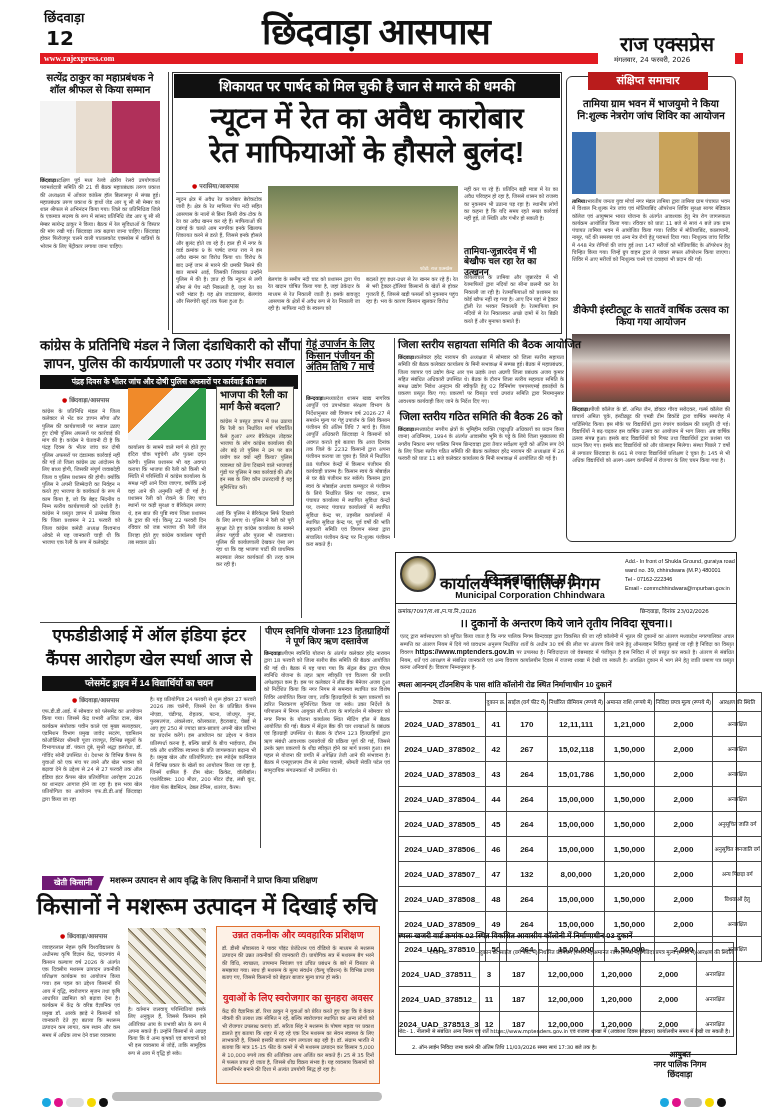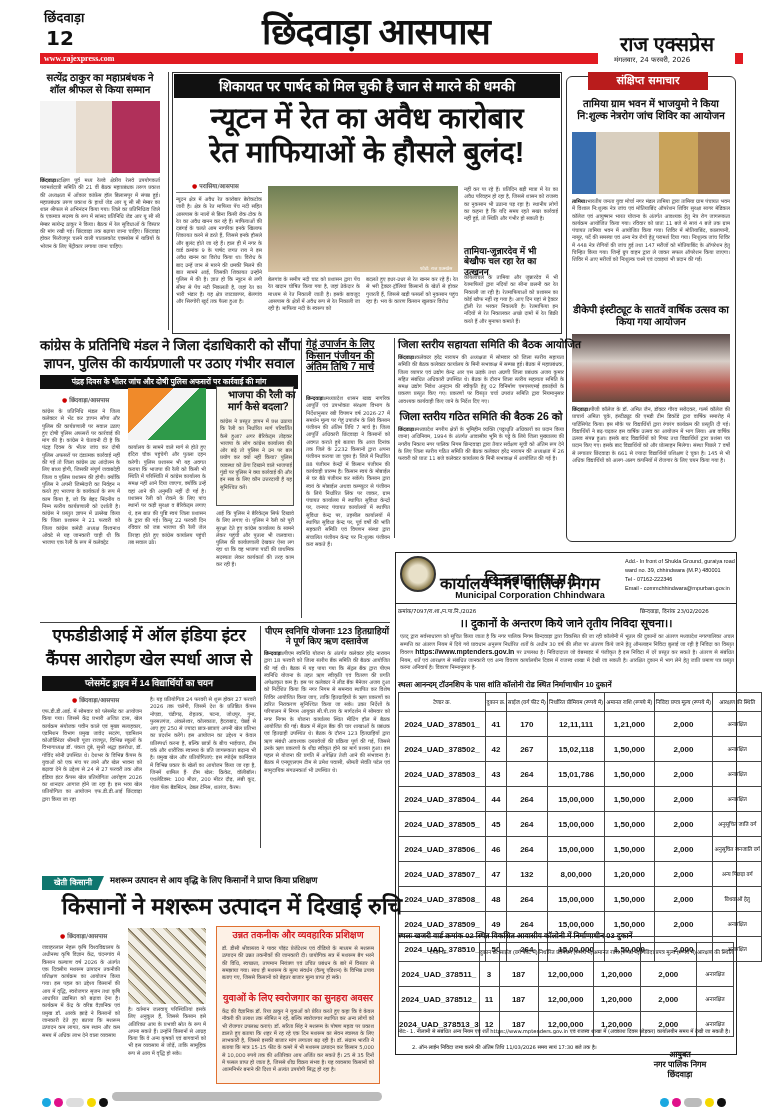--- a/index.html
+++ b/index.html
@@ -72,21 +72,21 @@
 <div class="abs txt" style="left:572px;top:406px;width:158px;height:132px;"><b>छिंदवाड़ा।</b><span>पीजी कॉलेज के डॉ. अमित जैन, डॉक्टर गौरव सरोदकर, गर्ल्स कॉलेज की प्राचार्य अमिता चुके, इंस्टीट्यूट की एमडी टीम डिकोंडे द्वारा वार्षिक समारोह में पार्टिसिपेट किया। इस मौके पर विद्यार्थियों द्वारा रंगारंग कार्यक्रम की प्रस्तुति दी गई। विद्यार्थियों ने बढ़-चढ़कर इस वार्षिक उत्सव का आयोजन में भाग लिया। अब वार्षिक उत्सव संपन्न हुआ। इसके बाद विद्यार्थियों को गिफ्ट तथा विद्यार्थियों द्वारा प्रशंसा पत्र प्रदान किए गए। इसके बाद विद्यार्थियों को और प्रोत्साहन मिलेगा। संस्था पिछले 7 वर्षों से लगातार छिंदवाड़ा के 661 से ज्यादा विद्यार्थियों प्रशिक्षण दे चुका है। 145 से भी अधिक विद्यार्थियों को अलग-अलग कंपनियों में रोजगार के लिए चयन किया गया है।</span></div>
 
 <div class="abs hd" style="left:40px;top:338px;width:258px;font-size:13.5px;text-align:center;white-space:nowrap;">कांग्रेस के प्रतिनिधि मंडल ने जिला दंडाधिकारी को सौंपा</div>
 <div class="abs hd" style="left:40px;top:356px;width:258px;font-size:13.5px;text-align:center;white-space:nowrap;">ज्ञापन, पुलिस की कार्यप्रणाली पर उठाए गंभीर सवाल</div>
 <div class="abs blackbar" style="left:40px;top:375px;width:258px;height:14px;font-size:7.6px;line-height:14px;">पंद्रह दिवस के भीतर जांच और दोषी पुलिस अफसरों पर कार्रवाई की मांग</div>
 <div class="abs byline" style="left:62px;top:396px;">● <span>छिंदवाड़ा/</span><span>आसपास</span></div>
 <div class="abs txt" style="left:42px;top:408px;width:78px;height:210px;">कांग्रेस के प्रतिनिधि मंडल ने जिला कलेक्टर से भेंट कर ज्ञापन सौंपा और पुलिस की कार्यप्रणाली पर सवाल उठाए हुए दोषी पुलिस अफसरों पर कार्रवाई की मांग की है। कांग्रेस ने चेतावनी दी है कि पंद्रह दिवस के भीतर जांच कर दोषी पुलिस अफसरों पर दंडात्मक कार्रवाई नहीं की गई तो जिला कांग्रेस उग्र आंदोलन के लिए बाध्य होगी, जिसकी संपूर्ण जवाबदेही जिला व पुलिस प्रशासन की होगी। क्योंकि पुलिस ने अपनी जिम्मेदारी का निर्वहन न करते हुए भाजपा के कार्यकर्ता के रूप में काम किया है, जो कि बेहद निंदनीय व निम्न स्तरीय कार्यप्रणाली को दर्शाती है। कांग्रेस ने प्रस्तुत ज्ञापन में उल्लेख किया कि जिला प्रशासन ने 21 फरवरी को जिला कांग्रेस कमेटी अध्यक्ष विश्वनाथ ओक्टे से यह जानकारी चाही थी कि भाजपा एक रैली के रूप में कलेक्ट्रेट</div>
 <div class="abs photo" style="left:128px;top:388px;width:78px;height:52px;background:linear-gradient(135deg,#f08a2a 0 35%,#f4f4f4 35% 55%,#2f9a4a 55%);"></div>
 <div class="abs txt" style="left:128px;top:444px;width:78px;height:174px;">कार्यालय के सामने वाले मार्ग से होते हुए इंदिरा चौक पहुंचेगी और पुतला दहन करेगी। पुलिस प्रशासन भी यह अवगत कराया कि भाजपा की रैली को किसी भी स्थिति में परिस्थिति में कांग्रेस कार्यालय के समक्ष नहीं आने दिया जाएगा, क्योंकि उन्हें वहां आने की अनुमति नहीं दी गई है। प्रशासन रैली को रोकने के लिए पांच स्थानों पर कड़ी सुरक्षा व बैरिकेट्स लगाए थे, इस बात की पुष्टि स्वयं जिला प्रशासन के द्वारा की गई। किन्तु 22 फरवरी दिन रविवार को जब भाजपा की रैली जेल तिराहा होते हुए कांग्रेस कार्यालय पहुंची तब सवाल उठे।</div>
 <div class="abs" style="left:216px;top:386px;width:78px;height:120px;border:1px solid #555;background:#faf7ee;"></div>
-<div class="abs hd" style="left:228px;top:389px;width:72px;font-size:10px;">भाजपा की रैली का मार्ग कैसे बदला?</div>
+<div class="abs hd" style="left:220px;top:389px;width:72px;font-size:10px;">भाजपा की रैली का मार्ग कैसे बदला?</div>
 <div class="abs txt" style="left:220px;top:418px;width:72px;height:86px;">कांग्रेस ने प्रस्तुत ज्ञापन में प्रश्न उठाया कि रैली का निर्धारित मार्ग परिवर्तित कैसे हुआ? अगर बैरिकेट्स तोड़कर भाजपा के लोग कांग्रेस कार्यालय की ओर बढ़े तो पुलिस ने उन पर बल प्रयोग कर क्यों नहीं किया? पुलिस व्यवस्था को ठेंगा दिखाने वाले भाजपाई गुंडों पर पुलिस ने क्या कार्रवाई की और इन सब के लिए कौन उत्तरदायी है यह सुनिश्चित करें।</div>
 <div class="abs txt" style="left:216px;top:510px;width:78px;height:108px;">आई कि पुलिस ने बैरिकेट्स सिर्फ दिखावे के लिए लगाए थे। पुलिस ने रैली को पूरी सुरक्षा देते हुए कांग्रेस कार्यालय के सामने लेकर पहुंची और पुतला भी जलवाया। पुलिस की कार्यप्रणाली देखकर ऐसा लग रहा था कि वह भाजपा पार्टी की प्राथमिक सदस्यता लेकर कार्यकर्ता की तरह काम कर रही है।</div>
 
 <div class="abs vline" style="left:301px;top:338px;height:280px;"></div>
 <div class="abs hd" style="left:306px;top:338px;width:84px;font-size:10px;text-decoration:underline;">गेहूं उपार्जन के लिए किसान पंजीयन की अंतिम तिथि 7 मार्च</div>
 <div class="abs txt" style="left:306px;top:395px;width:84px;height:222px;"><b>छिन्दवाड़ा।</b><span>मध्यप्रदेश शासन खाद्य नागरिक आपूर्ति एवं उपभोक्ता संरक्षण विभाग के निर्देशानुसार रबी विपणन वर्ष 2026-27 में समर्थन मूल्य पर गेहूं उपार्जन के लिये किसान पंजीयन की अंतिम तिथि 7 मार्च है। जिला आपूर्ति अधिकारी छिंदवाड़ा ने किसानों को अवगत कराते हुये बताया कि आज दिनांक तक जिले के 2232 किसानों द्वारा अपना पंजीयन कराया जा चुका है। जिले में निर्धारित 88 पंजीयन केन्द्रों में किसान पंजीयन की कार्यवाही प्रारम्भ है। किसान स्वयं के मोबाईल से घर बैठे पंजीयन कर सकेंगे। किसान द्वारा स्वयं के मोबाईल अथवा कम्प्यूटर से पंजीयन के लिये निर्धारित लिंक पर जाकर, ग्राम पंचायत कार्यालय में स्थापित सुविधा केन्द्रों पर, जनपद पंचायत कार्यालयों में स्थापित सुविधा केन्द्र पर, तहसील कार्यालयों में स्थापित सुविधा केन्द्र पर, पूर्व वर्षों की भांति सहकारी समिति एवं विपणन संस्था द्वारा संचालित पंजीयन केन्द्र पर नि:शुल्क पंजीयन करा सकते हैं।</span></div>
 <div class="abs vline" style="left:394px;top:338px;height:200px;"></div>
 
 <div class="abs hd" style="left:398px;top:338px;width:166px;font-size:10.5px;text-align:center;white-space:nowrap;">जिला स्तरीय सहायता समिति की बैठक आयोजित</div>
 <div class="abs txt" style="left:398px;top:354px;width:166px;height:52px;"><b>छिंदवाड़ा।</b><span>कलेक्टर हरेंद्र नारायन की अध्यक्षता में सोमवार को जिला स्तरीय सहायता समिति की बैठक कलेक्टर कार्यालय के मिनी सभाकक्ष में सम्पन्न हुई। बैठक में महाप्रबंधक, जिला व्यापार एवं उद्योग केन्द्र आर एस ऊइके तथा अग्रणी जिला प्रबंधक अजय कुमार सहित संबंधित अधिकारी उपस्थित थे। बैठक के दौरान जिला स्तरीय सहायता समिति के समक्ष उद्योग निवेश अनुदान की स्वीकृति हेतु 02 विनिर्माण एमएसएमई इकाईयों के प्रकरण प्रस्तुत किए गए। प्रकरणों पर विस्तृत चर्चा उपरांत समिति द्वारा नियमानुसार आवश्यक कार्यवाही किए जाने के निर्देश दिए गए।</span></div>
@@ -273,23 +273,23 @@
 <div class="abs hd" style="left:40px;top:626px;width:218px;font-size:17px;text-align:center;white-space:nowrap;">एफडीडीआई में ऑल इंडिया इंटर</div>
 <div class="abs hd" style="left:40px;top:650px;width:218px;font-size:17px;text-align:center;white-space:nowrap;">कैंपस आरोहण खेल स्पर्धा आज से</div>
 <div class="abs blackbar" style="left:42px;top:676px;width:214px;height:15px;font-size:9px;line-height:15px;">प्लेसमेंट ड्राइव में 14 विद्यार्थियों का चयन</div>
 <div class="abs byline" style="left:72px;top:696px;">● <span>छिंदवाड़ा/</span><span>आसपास</span></div>
 <div class="abs txt" style="left:42px;top:708px;width:100px;height:140px;">एफ.डी.डी.आई. में सोमवार को प्लेसमेंट का आयोजन किया गया। जिसमें केंद्र प्रभारी अजित दास, खेल कार्यक्रम संयोजक पवीन काले एवं मुख्य सलाहकार, एडमिशन विभाग प्रमुख जावेद सदरंग, एडमिशन कोऑर्डिनेटर श्रीमती पूजा राजपूत, विभिन्न स्कूलों के विभागाध्यक्ष डॉ. पंकज दुबे, सुश्री श्रद्धा इलरोधा, डॉ. गोविंद सोनी उपस्थित थे। देशभर के विभिन्न कैंपस के युवाओं को एक मंच पर लाने और खेल भावना को बढ़ावा देने के उद्देश्य से 24 से 27 फरवरी तक ऑल इंडिया इंटर कैंपस खेल प्रतियोगिता आरोहण 2026 का शानदार आगाज होने जा रहा है। इस भव्य खेल प्रतियोगिता का आयोजन एफ.डी.डी.आई छिंदवाड़ा द्वारा किया जा रहा</div>
 <div class="abs txt" style="left:150px;top:696px;width:106px;height:152px;">है। यह प्रतियोगिता 24 फरवरी से शुरू होकर 27 फरवरी 2026 तक चलेगी, जिसमें देश के प्रतिष्ठित कैंपस नोएडा, चंडीगढ़, रोहतक, पटना, जोधपुर, गुना, फुरसतगंज, अंकलेश्वर, कोलकाता, हैदराबाद, चेन्नई से आए हुए 250 से ज्यादा छात्र-छात्राएं अपनी खेल प्रतिभा का प्रदर्शन करेंगे। इस आयोजन का उद्देश्य न केवल प्रतिस्पर्धा करना है, बल्कि छात्रों के बीच भाईचारा, टीम वर्क और शारीरिक स्वास्थ्य के प्रति जागरूकता बढ़ाना भी है। प्रमुख खेल और प्रतियोगिताएं: इस स्पोर्ट्स कार्निवाल में विभिन्न प्रकार के खेलों का आयोजन किया जा रहा है, जिनमें शामिल हैं- टीम खेल: क्रिकेट, वॉलीबॉल। एथलेटिक्स: 100 मीटर, 200 मीटर दौड़, लंबी कूद, गोला फेंक बैडमिंटन, टेबल टेनिस, शतरंज, कैरम।</div>
 <div class="abs vline" style="left:260px;top:626px;height:222px;"></div>
 <div class="abs hd" style="left:264px;top:626px;width:126px;font-size:9px;text-align:center;">पीएम स्वनिधि योजनाः 123 हितग्राहियों ने पूर्ण किए ऋण दस्तावेज</div>
 <div class="abs txt" style="left:264px;top:650px;width:126px;height:198px;"><b>छिन्दवाड़ा।</b><span>पीएम स्वनिधि योजना के अंतर्गत कलेक्टर हरेंद्र नारायन द्वारा 18 फरवरी को जिला स्तरीय बैंक समिति की बैठक आयोजित की गई थी। बैठक में यह पाया गया कि सेंट्रल बैंक द्वारा पीएम स्वनिधि योजना के तहत ऋण स्वीकृति एवं वितरण की प्रगति अपेक्षाकृत कम है। इस पर कलेक्टर ने लीड बैंक मैनेजर अजय दुआ को निर्देशित किया कि नगर निगम से समन्वय स्थापित कर विशेष शिविर आयोजित किया जाए, ताकि हितग्राहियों के ऋण प्रकरणों का त्वरित निराकरण सुनिश्चित किया जा सके। उक्त निर्देशों के परिपालन में निगम आयुक्त सी.पी.राय के मार्गदर्शन में सोमवार को नगर निगम के योजना कार्यालय स्थित मीटिंग हॉल में बैठक आयोजित की गई। बैठक में सेंट्रल बैंक की चार शाखाओं के प्रबंधक एवं हितग्राही उपस्थित थे। बैठक के दौरान 123 हितग्राहियों द्वारा ऋण संबंधी आवश्यक दस्तावेजों की प्रक्रिया पूर्ण की गई, जिससे उनके ऋण प्रकरणों के शीघ्र स्वीकृत होने का मार्ग प्रशस्त हुआ। इस पहल से योजना की प्रगति में अपेक्षित तेजी आने की संभावना है। बैठक में एनयूएलएम टीम से उमेश पवासी, श्रीमती सेवंति पटेल एवं सामुदायिक संगठनकर्ता भी उपस्थित थे।</span></div>
 
-<div class="abs" style="left:42px;top:876px;width:62px;height:14px;background:#0f766e;color:#fff;font-weight:bold;font-size:8px;line-height:14px;text-align:center;clip-path:polygon(0 0,100% 0,90% 100%,0 100%);">खेती किसानी</div>
+<div class="abs" style="left:42px;top:876px;width:62px;height:14px;background:#701a75;color:#fff;font-weight:bold;font-size:8px;line-height:14px;text-align:center;clip-path:polygon(0 0,100% 0,90% 100%,0 100%);">खेती किसानी</div>
 <div class="abs hd" style="left:110px;top:876px;width:280px;font-size:8.5px;white-space:nowrap;">मशरूम उत्पादन से आय वृद्धि के लिए किसानों ने प्राप्त किया प्रशिक्षण</div>
-<div class="abs hd" style="left:56px;top:893px;width:352px;font-size:23px;text-align:center;white-space:nowrap;">किसानों ने मशरूम उत्पादन में दिखाई रुचि</div>
+<div class="abs hd" style="left:31px;top:893px;width:352px;font-size:23px;text-align:center;white-space:nowrap;">किसानों ने मशरूम उत्पादन में दिखाई रुचि</div>
 <div class="abs byline" style="left:60px;top:932px;">● <span>छिंदवाड़ा/</span><span>आसपास</span></div>
 <div class="abs txt" style="left:42px;top:944px;width:78px;height:140px;">जवाहरलाल नेहरू कृषि विश्वविद्यालय के अधीनस्थ कृषि विज्ञान केंद्र, चंदनगांव में किसान कल्याण वर्ष 2026 के अंतर्गत एक दिवसीय मशरूम उत्पादन तकनीकी प्रशिक्षण कार्यक्रम का आयोजन किया गया। इस पहल का उद्देश्य किसानों की आय में वृद्धि, स्वरोजगार सृजन तथा कृषि आधारित उद्यमिता को बढ़ावा देना है। कार्यक्रम में केंद्र के वरिष्ठ वैज्ञानिक एवं प्रमुख डॉ. आरके झाड़े ने किसानों को जानकारी देते हुए बताया कि मशरूम उत्पादन कम लागत, कम स्थान और कम समय में अधिक लाभ देने वाला व्यवसाय</div>
 <div class="abs photo" style="left:128px;top:928px;width:78px;height:76px;background:repeating-linear-gradient(45deg,#f2efe6 0 6px,#c8c0a8 6px 8px,#8a7e66 8px 9px);"></div>
 <div class="abs txt" style="left:128px;top:1006px;width:78px;height:78px;">है। वर्तमान जलवायु परिस्थितियां इसके लिए अनुकूल हैं, जिससे किसान इसे अतिरिक्त आय के प्रभावी स्रोत के रूप में अपना सकते हैं। उन्होंने किसानों से आग्रह किया कि वे अन्य कृषकों एवं बागवानों को भी इस व्यवसाय से जोड़ें, ताकि सामूहिक रूप से आय में वृद्धि हो सके।</div>
 <div class="abs" style="left:216px;top:926px;width:164px;height:158px;border:1.5px solid #e07030;background:#fdf1e6;"></div>
 <div class="abs hd" style="left:218px;top:930px;width:160px;font-size:9.5px;color:#d21f26;text-align:center;">उन्नत तकनीक और व्यवहारिक प्रशिक्षण</div>
 <div class="abs txt" style="left:222px;top:945px;width:152px;height:46px;">डॉ. डीसी श्रीवास्तव ने पावर पॉइंट प्रेजेंटेशन एवं वीडियो के माध्यम से मशरूम उत्पादन की उन्नत तकनीकों की जानकारी दी। प्रायोगिक सत्र में मशरूम बैग भरने की विधि, स्वच्छता, तापमान नियंत्रण एवं उचित प्रबंधन के बारे में विस्तार से समझाया गया। साथ ही मशरूम के मूल्य संवर्धन (वैल्यू एडिशन) के विभिन्न उपाय बताए गए, जिससे किसानों को बेहतर बाजार मूल्य प्राप्त हो सके।</div>
 <div class="abs hd" style="left:218px;top:993px;width:160px;font-size:9.5px;color:#d21f26;text-align:center;">युवाओं के लिए स्वरोजगार का सुनहरा अवसर</div>
 <div class="abs txt" style="left:222px;top:1008px;width:152px;height:74px;">केंद्र की वैज्ञानिक डॉ. रिया ठाकुर ने युवाओं को प्रेरित करते हुए कहा कि वे केवल नौकरी की तलाश तक सीमित न रहें, बल्कि स्वरोजगार स्थापित कर अन्य लोगों को भी रोजगार उपलब्ध कराएं। डॉ. सरिता सिंह ने मशरूम के पोषण महत्व पर प्रकाश डालते हुए बताया कि शहर में रह रहे एक दिन मशरूम का सेवन स्वास्थ्य के लिए लाभकारी है, जिससे इसकी बाजार मांग लगातार बढ़ रही है। डॉ. संग्राम भारति ने बताया कि मात्र 15-15 फीट के कमरे में भी मशरूम उत्पादन कर किसान 5,000 से 10,000 रुपये तक की अतिरिक्त आय अर्जित कर सकते हैं। 25 से 35 दिनों में फसल प्राप्त हो जाता है, जिससे शीघ्र विक्रय संभव है। यह व्यवसाय किसानों को आत्मनिर्भर बनाने की दिशा में अत्यंत उपयोगी सिद्ध हो रहा है।</div>
 

